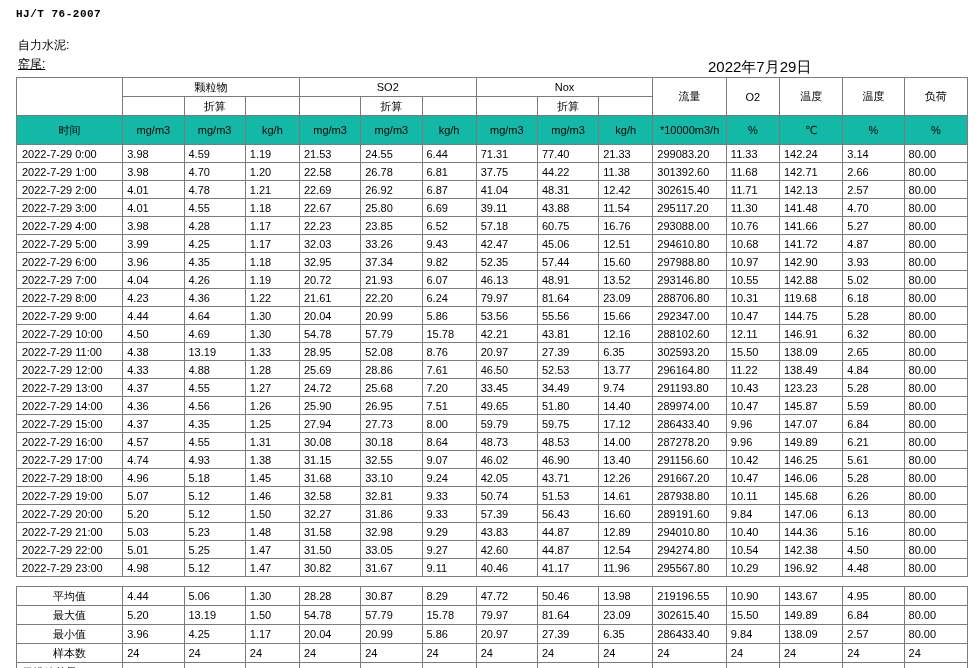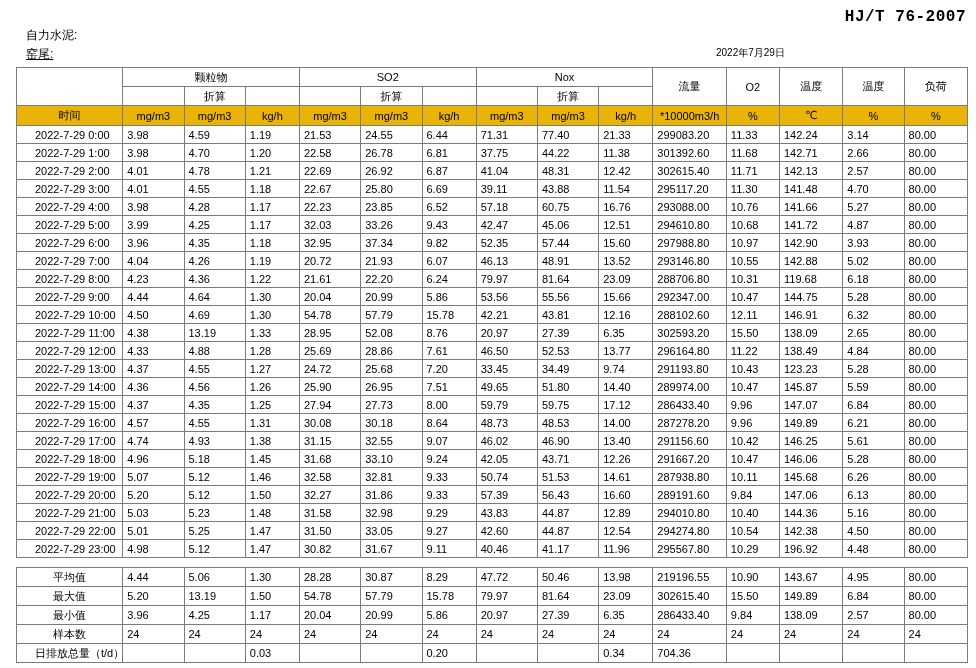--- a/index.html
+++ b/index.html
@@ -5,42 +5,42 @@
   html,body{margin:0;padding:0;}
   body{
     width:976px;height:668px;
     background:#ffffff;
     font-family:"Liberation Sans","DejaVu Sans",sans-serif;
     font-size:11px;
     color:#000;
     overflow:hidden;
   }
   .page{position:relative;width:976px;height:668px;box-sizing:border-box;padding:6px 10px 0 10px;}
-  .std-code{font-family:"Liberation Mono","DejaVu Sans Mono",monospace;font-size:16px;font-weight:bold;letter-spacing:0.5px;margin:2px 0 0 6px;text-align:right;}
+  .std-code{font-family:"Liberation Mono","DejaVu Sans Mono",monospace;font-size:11px;font-weight:bold;letter-spacing:0.5px;margin:2px 0 16px 6px;}
   .title{text-align:center;font-size:14px;font-weight:bold;margin:6px 0 2px 0;letter-spacing:1px;}
-  .meta{margin-left:16px;font-size:12px;line-height:1.55;}
+  .meta{margin-left:8px;font-size:12px;line-height:1.55;}
   .meta .row2{position:relative;text-decoration:underline;}
-  .meta .date{position:absolute;left:690px;top:0;font-size:10px;font-weight:normal;}
+  .meta .date{position:absolute;left:690px;top:0;font-size:15px;font-weight:normal;}
   table{border-collapse:collapse;table-layout:fixed;width:952px;margin:4px 0 0 6px;}
   td,th{
     border:1px solid #7b7b7b;
     font-size:11px;
     font-weight:normal;
     text-align:center;
     height:17px;
     padding:0 2px;
     white-space:nowrap;
     overflow:hidden;
   }
   .grp{height:19px;}
   .sub{height:19px;}
-  .hdr-unit{background:#eab308;height:20px;}
+  .hdr-unit{background:#14b8a6;height:29px;}
   td.tleft{text-align:left;padding-left:4px;}
   .data td{height:17px;}
-  .time-col{text-align:left;padding-left:18px;}
+  .time-col{text-align:left;padding-left:5px;}
   .spacer td{border:none;height:9px;}
   .sum td{height:18px;}
 </style>
 </head>
 <body>
 
 <div class="page">
 
   <div class="std-code">HJ/T  76-2007</div>
 

